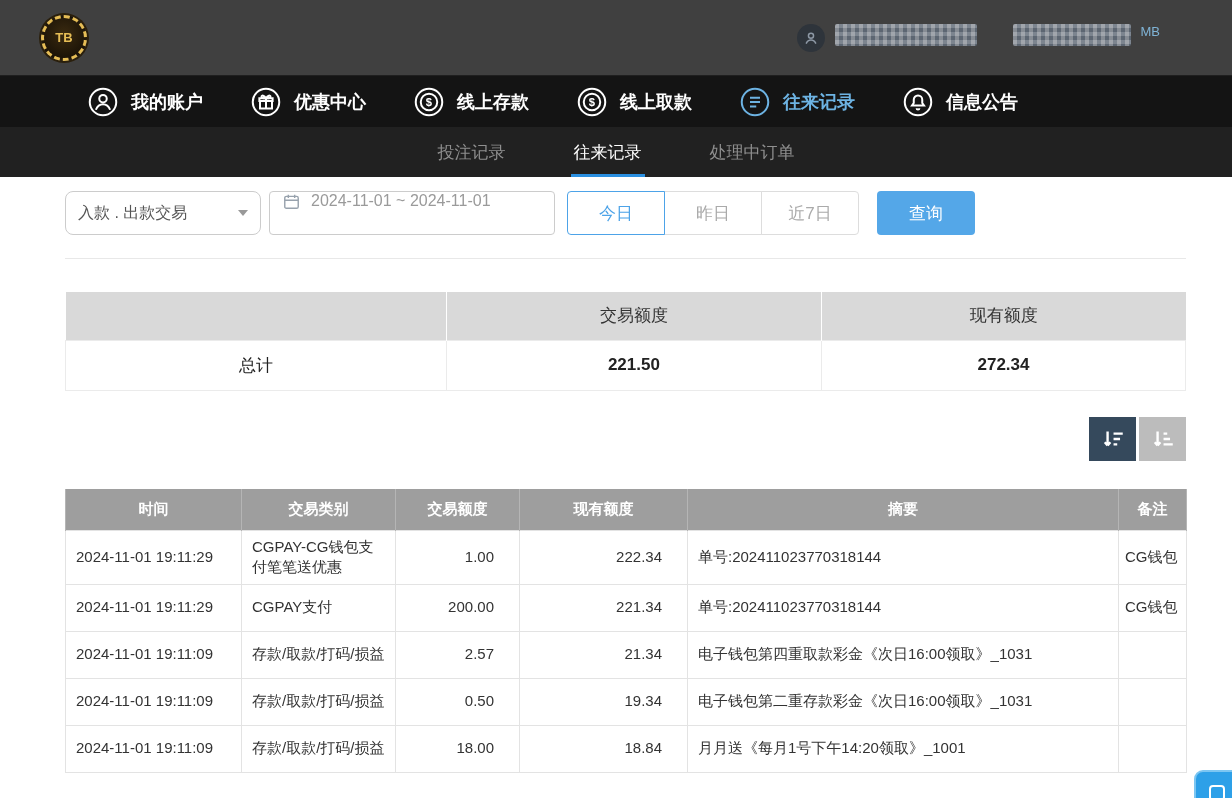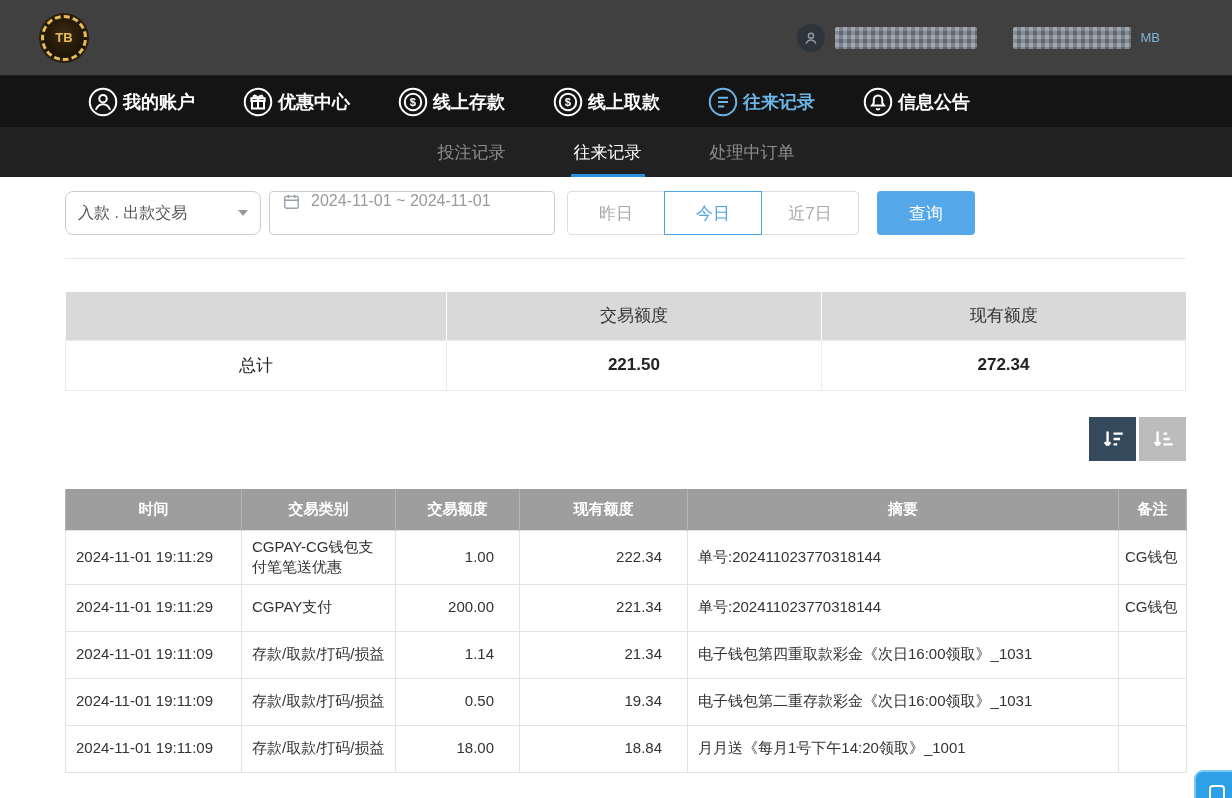--- a/index.html
+++ b/index.html
@@ -21,21 +21,21 @@
     display:flex; align-items:center; justify-content:center;
     box-shadow:0 0 0 2px #2a1f0c;
   }
   .chip span { color:#e6bd55; font-weight:bold; font-size:13px; }
   .logo-cn {
     font-size:30px; font-weight:bold; color:#f2c04c; letter-spacing:2px;
     font-family:"Liberation Serif","DejaVu Serif",serif;
     text-shadow:1px 1px 0 #7e2415,-1px 1px 0 #7e2415,1px -1px 0 #7e2415,-1px -1px 0 #7e2415,2px 2px 3px rgba(0,0,0,.6);
   }
   .logo-en { font-size:11px; color:#d8a83e; letter-spacing:7px; text-align:right; font-weight:bold; margin-top:1px; }
-  .user-area { display:flex; align-items:center; gap:10px; }
+  .user-area { display:flex; gap:10px; }
   .avatar {
     width:28px; height:28px; border-radius:50%; background:#2e343b;
     display:flex; align-items:center; justify-content:center; flex:none;
   }
   .avatar svg { width:18px; height:18px; }
   .mosaic {
     display:inline-block; height:22px; border-radius:2px; opacity:.85;
     background-image:
       linear-gradient(90deg, rgba(235,240,248,.45) 0 4px, rgba(140,158,178,.35) 4px 8px),
       linear-gradient(rgba(200,212,226,.5) 0 4px, rgba(84,98,116,.55) 4px 8px);
@@ -43,21 +43,21 @@
   }
   .mosaic-name { width:142px; margin-right:26px; }
   .mosaic-balance { width:118px; }
   .currency { color:#7fb3d5; font-size:13px; }
 
   
   .main-nav {
     height:52px; background:#141414; display:flex; align-items:center;
     padding-left:88px; gap:48px; border-top:1px solid #1f1f1f;
   }
-  .nav-item { display:flex; align-items:center; gap:5px; color:#ffffff; font-size:18px; font-weight:bold; cursor:pointer; white-space:nowrap; }
+  .nav-item { display:flex; align-items:center; gap:13px; color:#ffffff; font-size:18px; font-weight:bold; cursor:pointer; white-space:nowrap; }
   .nav-item.active { color:#6db3e3; }
   .nav-icon { display:flex; }
   .nav-icon svg { width:30px; height:30px; }
 
   
   .subnav { height:50px; background:#212121; display:flex; justify-content:center; gap:62px; }
   .tab { display:flex; align-items:center; color:#8f8f8f; font-size:17px; position:relative; cursor:pointer; padding:0 3px; }
   .tab.active { color:#ffffff; }
   .tab.active::after { content:""; position:absolute; left:0; right:0; bottom:0; height:3px; background:#2a8fe0; }
 
@@ -245,22 +245,22 @@
       </span>
     </div>
     <div class="date-box">
       <svg viewBox="0 0 24 24" fill="none" stroke="currentColor" stroke-width="1.8">
         <rect x="3.5" y="5.5" width="17" height="15" rx="2"></rect>
           <path d="M3.5 10.5h17M8 3.5v4M16 3.5v4"></path>
       </svg>
       <span>2024-11-01 ~ 2024-11-01</span>
     </div>
     <div class="quick-group">
+      <button class="quick-btn active">今日</button>
       <button class="quick-btn">昨日</button>
-      <button class="quick-btn active">今日</button>
       <button class="quick-btn">近7日</button>
     </div>
     <button class="query-btn">查询</button>
   </div>
 
   <div class="divider"></div>
 
   <table class="summary">
     <thead>
       <tr>
@@ -325,21 +325,21 @@
         <td>2024-11-01 19:11:29</td>
         <td>CGPAY支付</td>
         <td class="amt">200.00</td>
         <td class="amt">221.34</td>
         <td>单号:202411023770318144</td>
         <td class="note">CG钱包</td>
       </tr>
       <tr>
         <td>2024-11-01 19:11:09</td>
         <td>存款/取款/打码/损益</td>
-        <td class="amt">1.14</td>
+        <td class="amt">2.57</td>
         <td class="amt">21.34</td>
         <td>电子钱包第四重取款彩金《次日16:00领取》_1031</td>
         <td class="note"></td>
       </tr>
       <tr>
         <td>2024-11-01 19:11:09</td>
         <td>存款/取款/打码/损益</td>
         <td class="amt">0.50</td>
         <td class="amt">19.34</td>
         <td>电子钱包第二重存款彩金《次日16:00领取》_1031</td>

